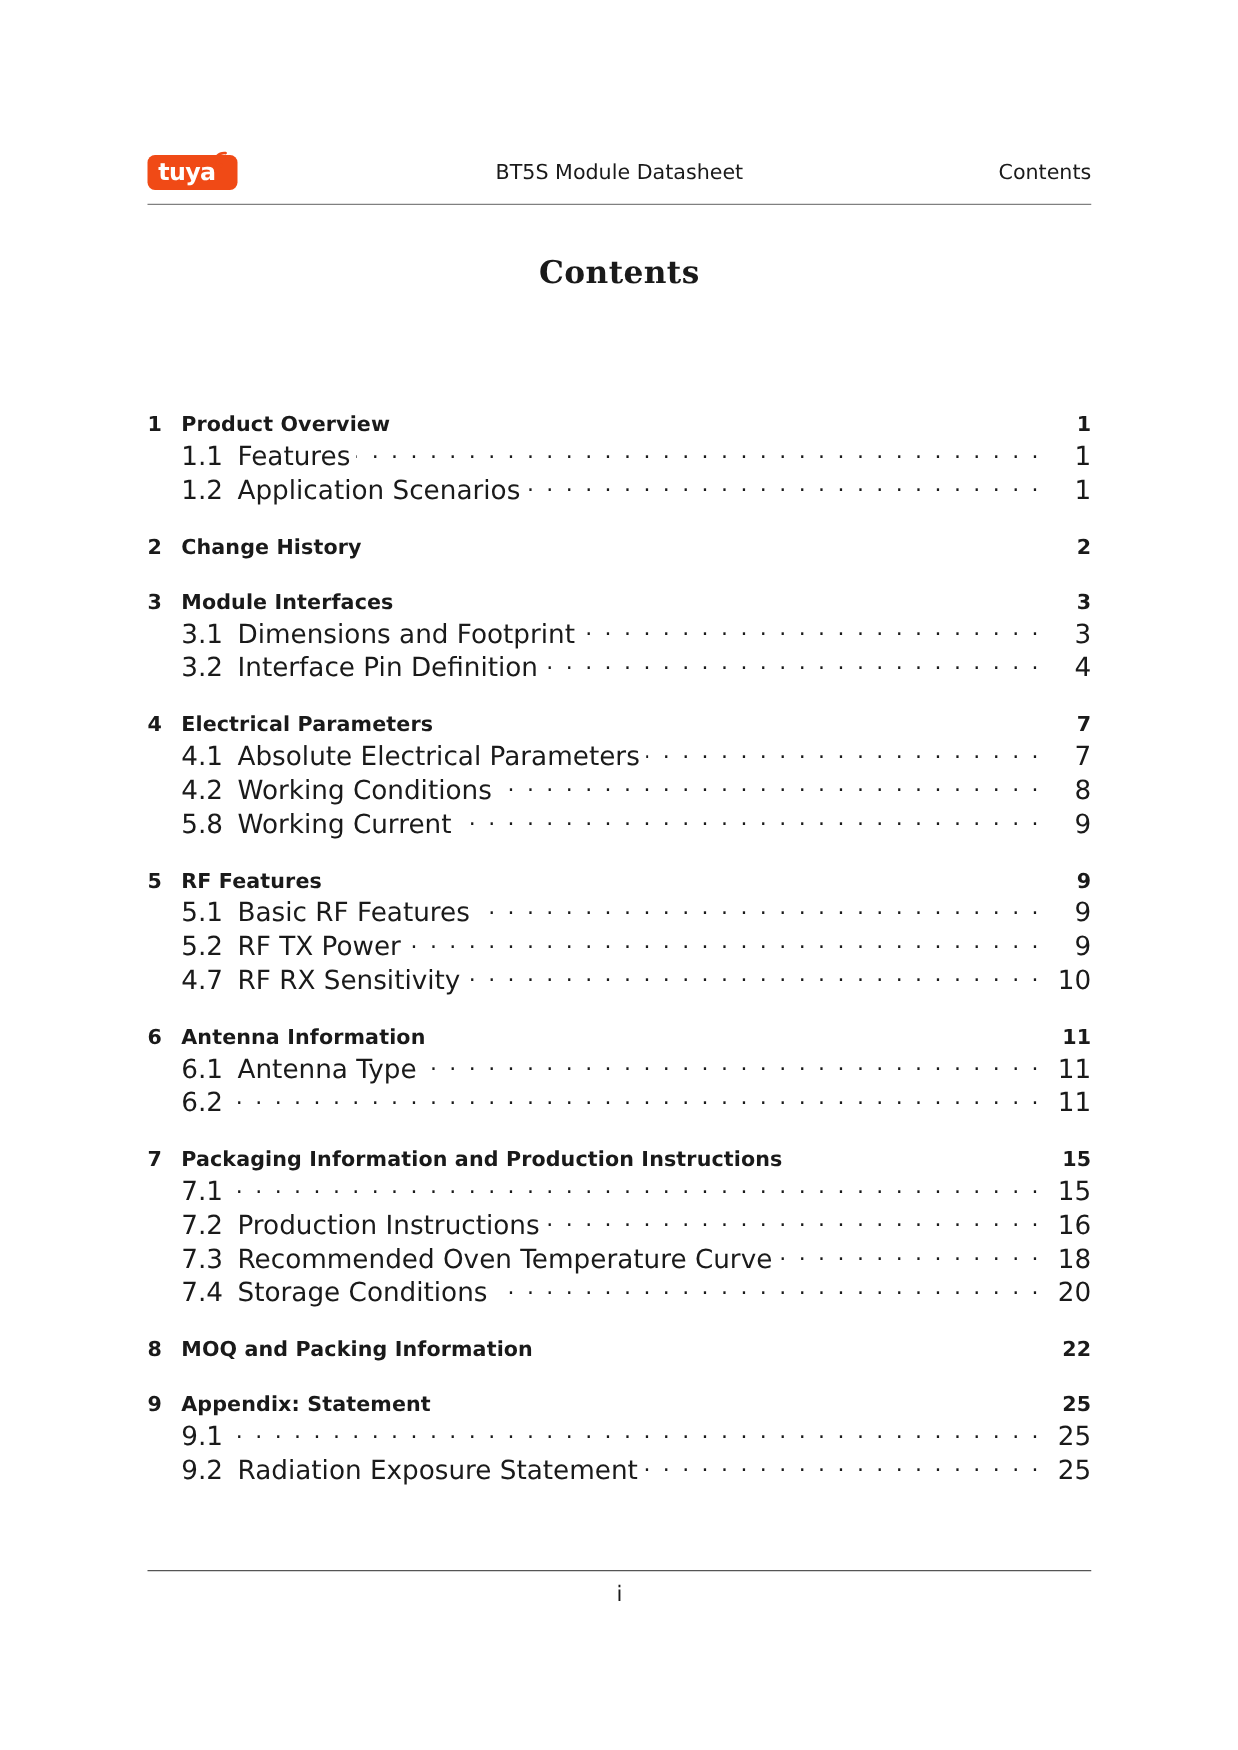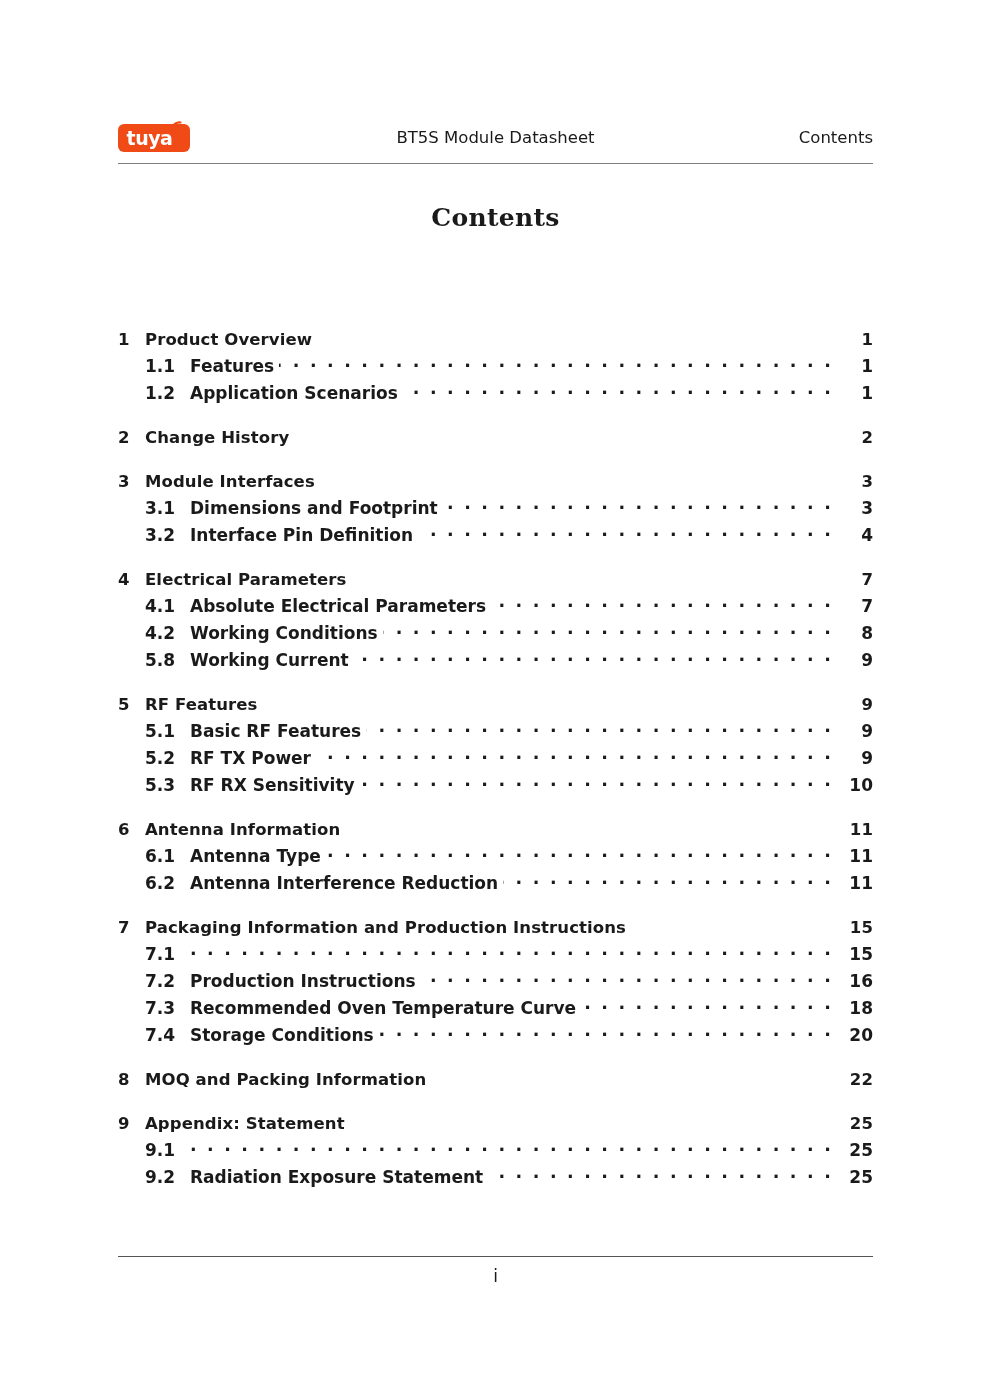--- a/index.html
+++ b/index.html
@@ -127,22 +127,22 @@
     width: 755px;
     height: 27px;
     white-space: nowrap;
   }
   .toc-row.chapter {
     font-weight: bold;
     font-size: 16.5px;
     letter-spacing: 0.1px;
   }
   .toc-row.section {
-    font-weight: bold;
-    font-size: 17px;
+    font-weight: normal;
+    font-size: 21px;
   }
 
   .num {
     flex: 0 0 auto;
     text-align: left;
   }
   .toc-row.chapter .num { width: 27px; }
   .toc-row.section .num { width: 45px; margin-left: 27px; }
 
   .label { flex: 0 0 auto; }
@@ -305,42 +305,41 @@
           <span class="leader"></span>
           <span class="pageno">9</span>
         </div>
         <div class="toc-row section">
           <span class="num">5.2</span>
           <span class="label">RF TX Power</span>
           <span class="leader"></span>
           <span class="pageno">9</span>
         </div>
         <div class="toc-row section">
-          <span class="num">5.3</span>
+          <span class="num">4.7</span>
           <span class="label">RF RX Sensitivity</span>
           <span class="leader"></span>
           <span class="pageno">10</span>
         </div>
       </div>
       <div class="toc-group">
         <div class="toc-row chapter">
           <span class="num">6</span>
           <span class="label">Antenna Information</span>
           <span class="leader"></span>
           <span class="pageno">11</span>
         </div>
         <div class="toc-row section">
           <span class="num">6.1</span>
           <span class="label">Antenna Type</span>
           <span class="leader"></span>
           <span class="pageno">11</span>
         </div>
         <div class="toc-row section">
           <span class="num">6.2</span>
-          <span class="label">Antenna Interference Reduction</span>
           <span class="leader"></span>
           <span class="pageno">11</span>
         </div>
       </div>
       <div class="toc-group">
         <div class="toc-row chapter">
           <span class="num">7</span>
           <span class="label">Packaging Information and Production Instructions</span>
           <span class="leader"></span>
           <span class="pageno">15</span>

